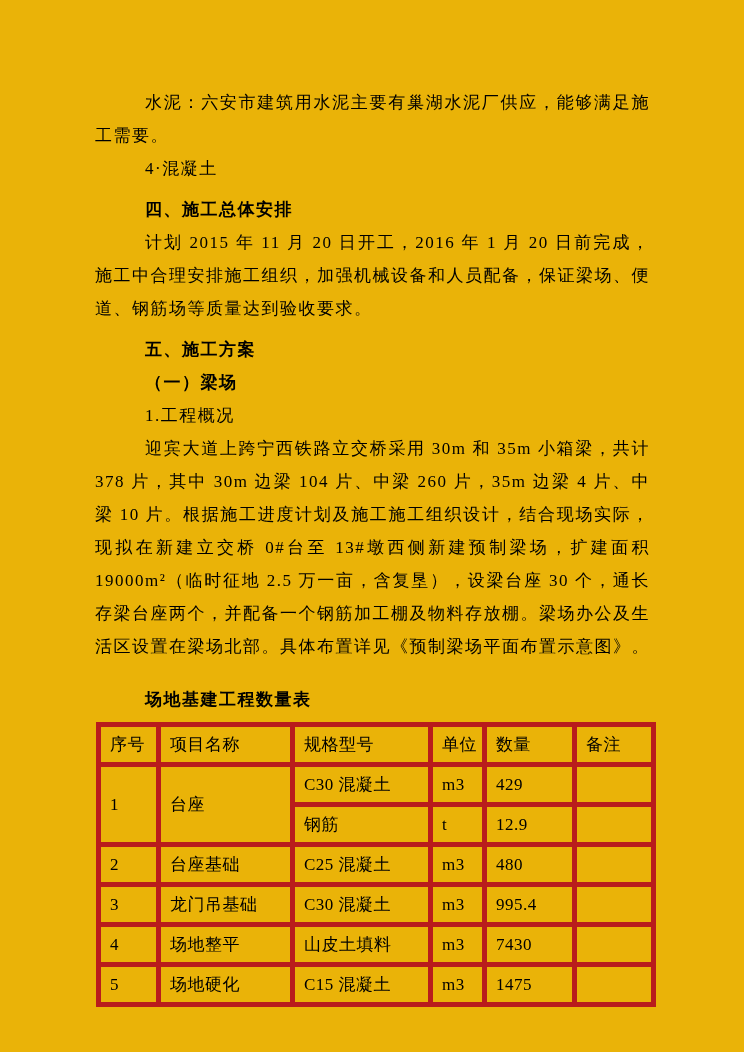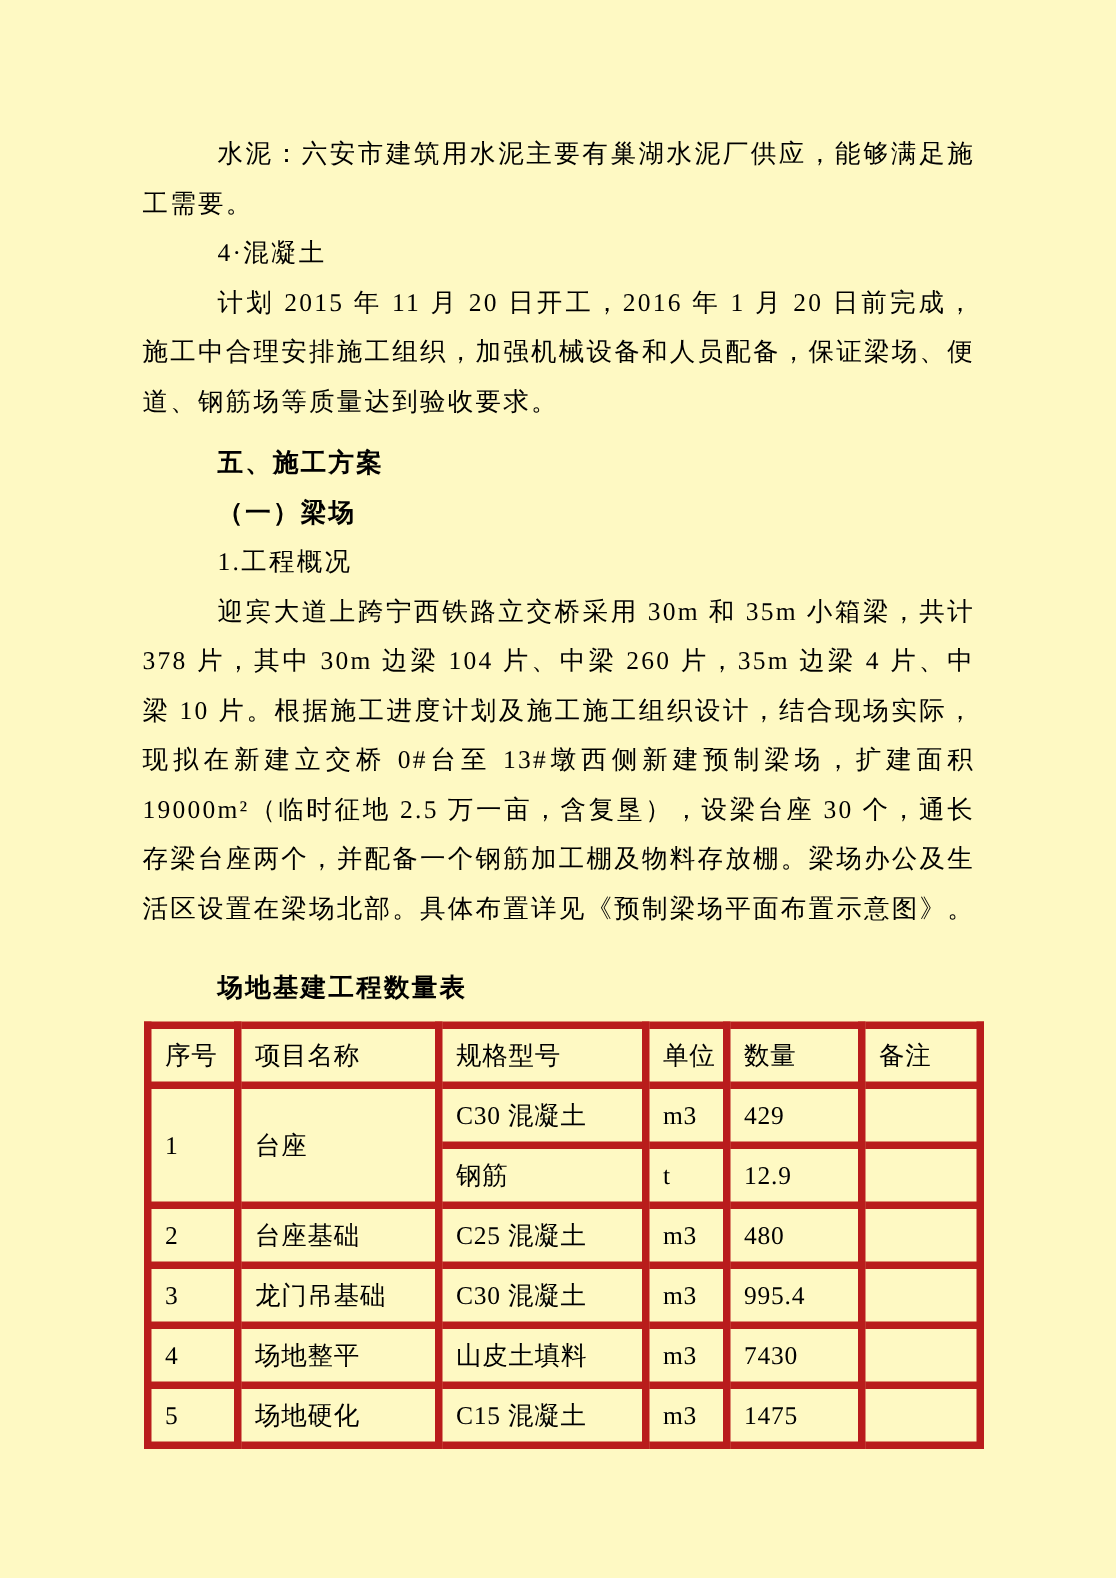--- a/index.html
+++ b/index.html
@@ -4,21 +4,21 @@
 <style>
   html, body {
     margin: 0;
     padding: 0;
     background: #ffffff;
   }
   .doc-page {
     position: relative;
     width: 744px;
     height: 1052px;
-    background: #fef9c3;
+    background: #eab308;
     box-sizing: border-box;
     padding: 86px 94px 40px 95px;
     font-family: "Liberation Serif", "DejaVu Serif", serif;
     color: #000000;
     overflow: hidden;
   }
   .para {
     font-size: 17px;
     line-height: 33px;
     margin: 0;
@@ -70,20 +70,21 @@
 </head>
 <body>
 
 <div class="doc-page">
 
   <p class="para indent">水泥：六安市建筑用水泥主要有巢湖水泥厂供应，能够满足施工需要。</p>
 
   <p class="para indent">4·混凝土</p>
 
 
+  <p class="para indent bold heading-space">四、施工总体安排</p>
 
   <p class="para indent">计划 2015 年 11 月 20 日开工，2016 年 1 月 20 日前完成，施工中合理安排施工组织，加强机械设备和人员配备，保证梁场、便道、钢筋场等质量达到验收要求。</p>
 
   <p class="para indent bold heading-space">五、施工方案</p>
 
   <p class="para indent bold">（一）梁场</p>
 
   <p class="para indent">1.工程概况</p>
 
   <p class="para indent">迎宾大道上跨宁西铁路立交桥采用 30m 和 35m 小箱梁，共计 378 片，其中 30m 边梁 104 片、中梁 260 片，35m 边梁 4 片、中梁 10 片。根据施工进度计划及施工施工组织设计，结合现场实际，现拟在新建立交桥 0#台至 13#墩西侧新建预制梁场，扩建面积 19000m²（临时征地 2.5 万一亩，含复垦），设梁台座 30 个，通长存梁台座两个，并配备一个钢筋加工棚及物料存放棚。梁场办公及生活区设置在梁场北部。具体布置详见《预制梁场平面布置示意图》。</p>

